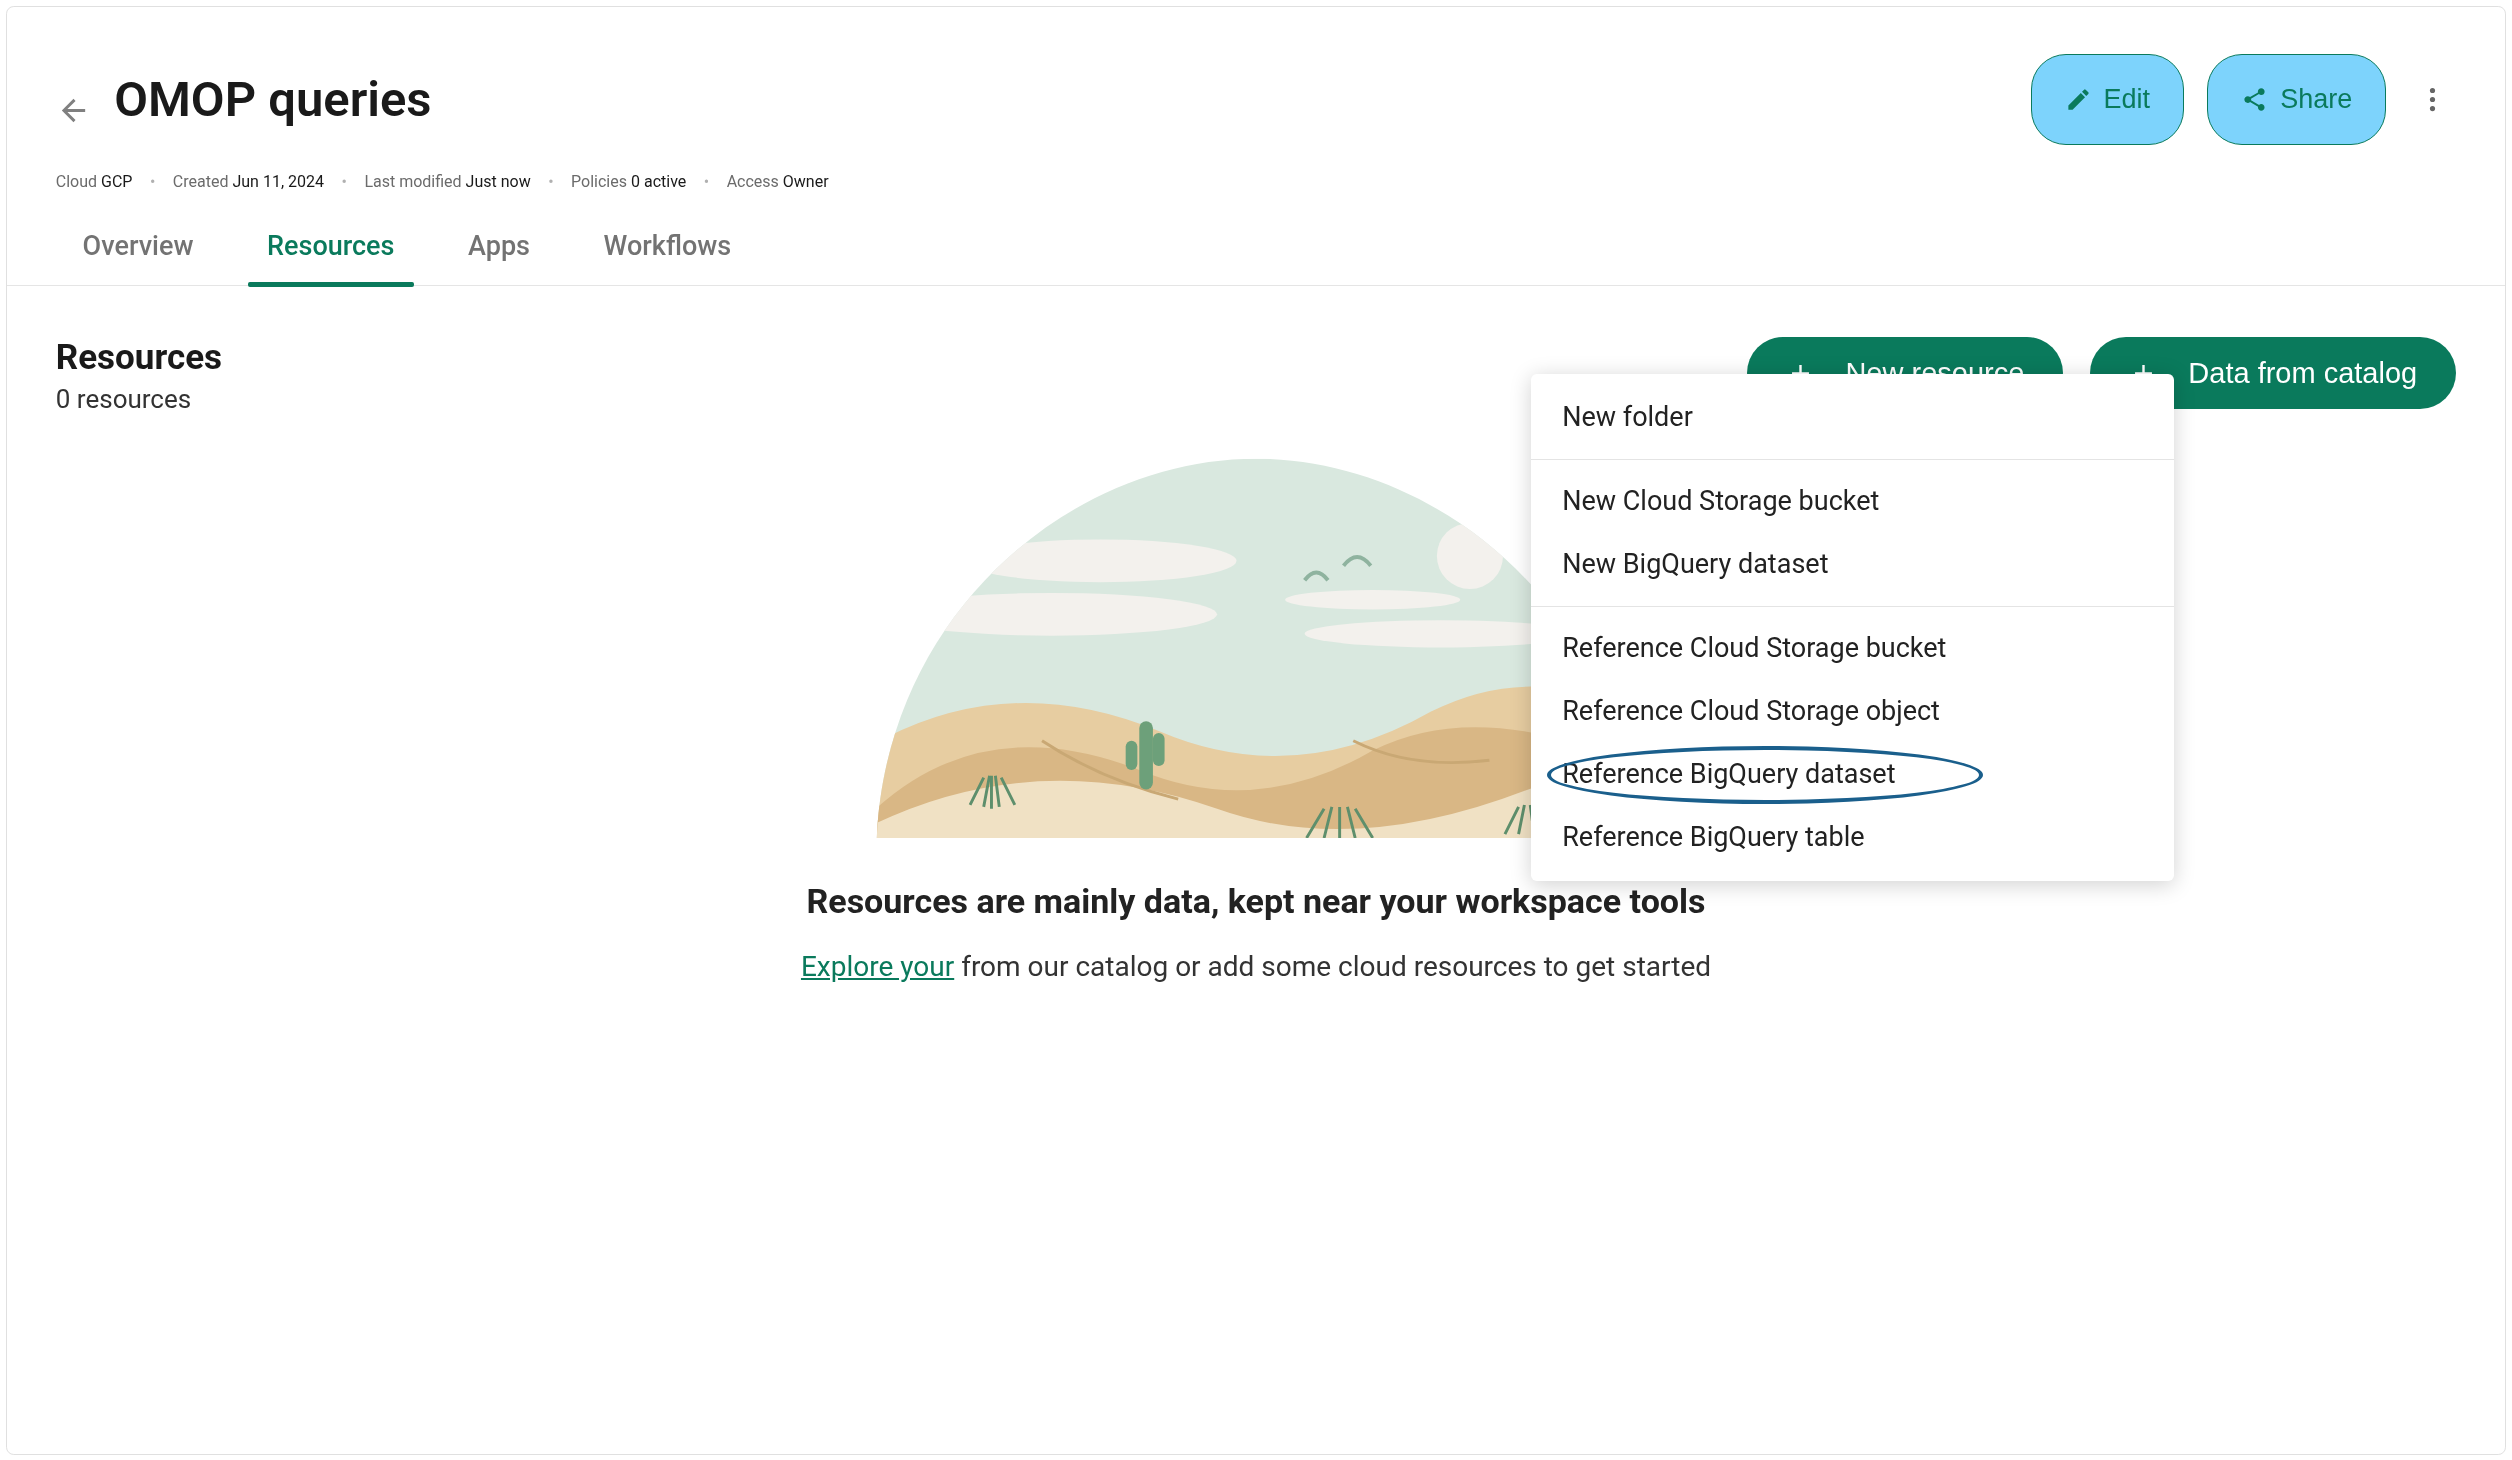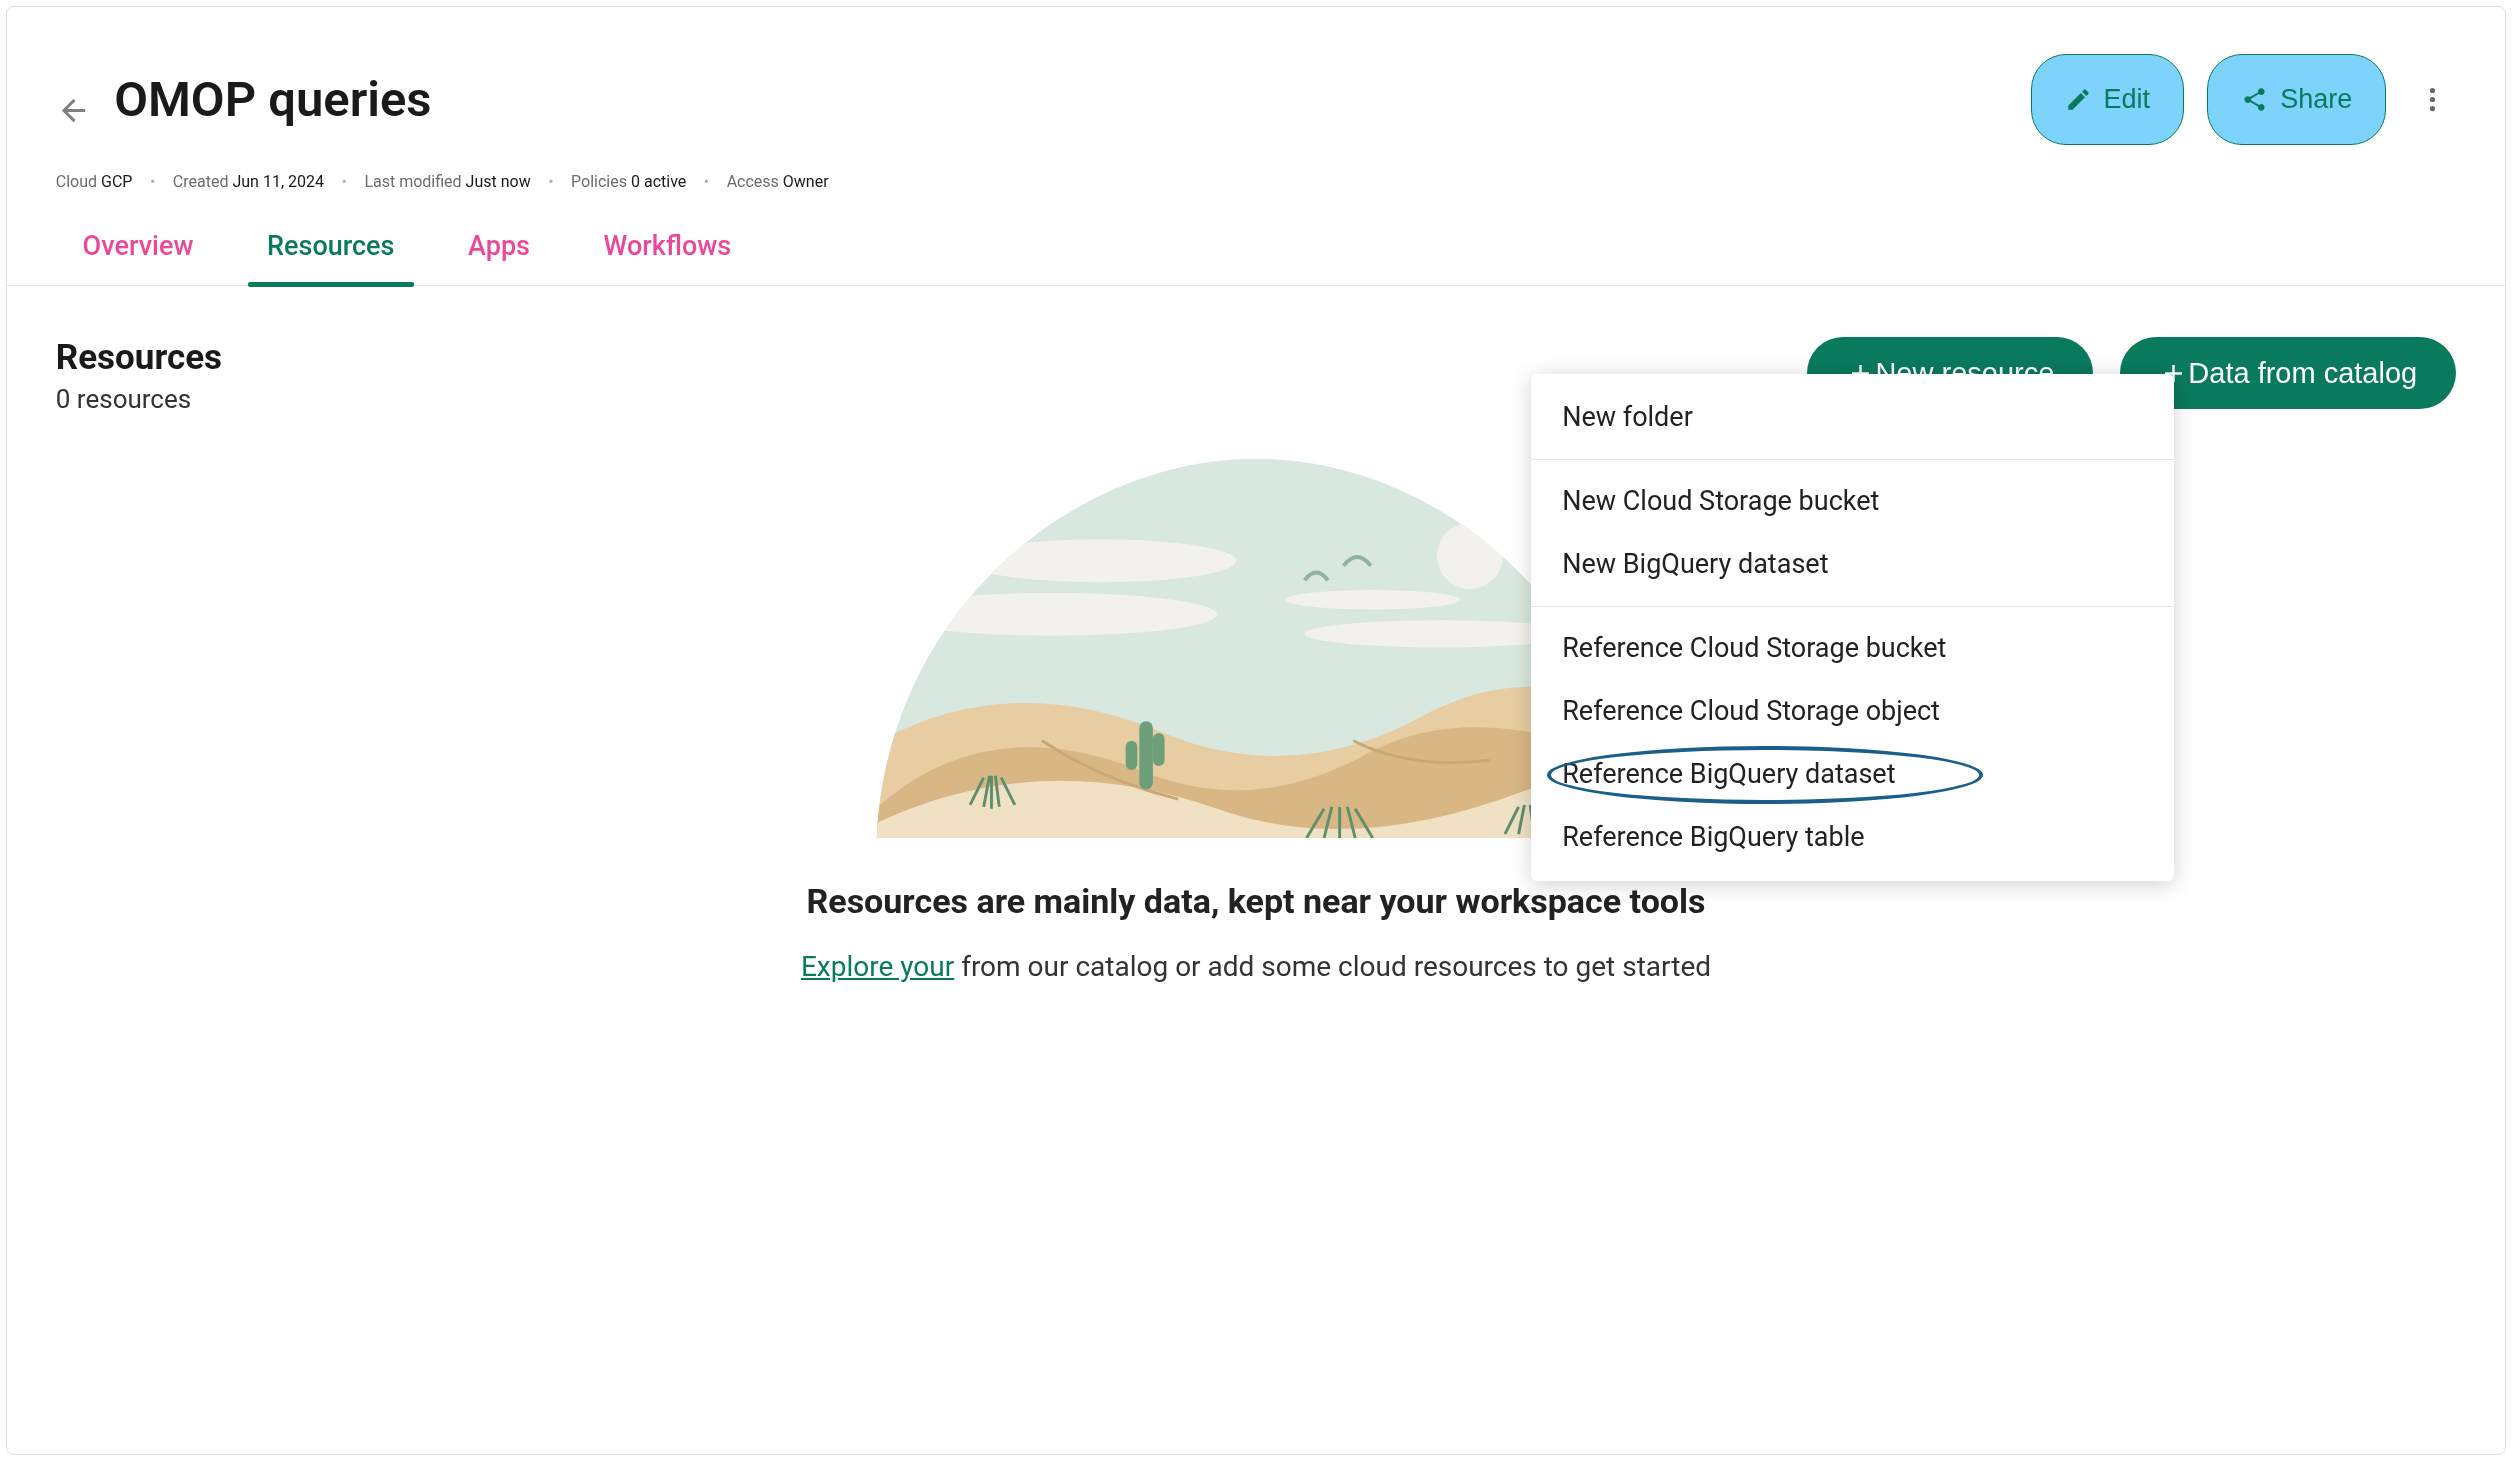--- a/index.html
+++ b/index.html
@@ -79,21 +79,21 @@
     .meta .dot { color: #b0b0b0; }
     .tabs {
       padding: 39px 49px 0 68px;
       display: flex;
       gap: 58px;
       border-bottom: 1.9px solid #e5e5e5;
     }
     .tab {
       font-size: 27px;
       font-weight: 500;
-      color: #ec4899;
+      color: #737373;
       padding: 0 7.8px 23.4px 7.8px;
       cursor: pointer;
       position: relative;
     }
     .tab.active {
       color: #0a7a5c;
     }
     .tab.active::after {
       content: "";
       position: absolute;
@@ -130,21 +130,21 @@
       background: #0a7a5c;
       color: #fff;
       border: none;
       border-radius: 39px;
       padding: 19.5px 39px;
       font-size: 29px;
       font-weight: 500;
       cursor: pointer;
       display: inline-flex;
       align-items: center;
-      gap: 0;
+      gap: 30px;
     }
     .btn-filled svg { fill: #fff; }
     .dropdown {
       position: absolute;
       top: 88px;
       right: 331px;
       width: 643px;
       background: #fff;
       border-radius: 5.8px;
       box-shadow: 0 3.9px 21.4px rgba(0,0,0,0.18);

